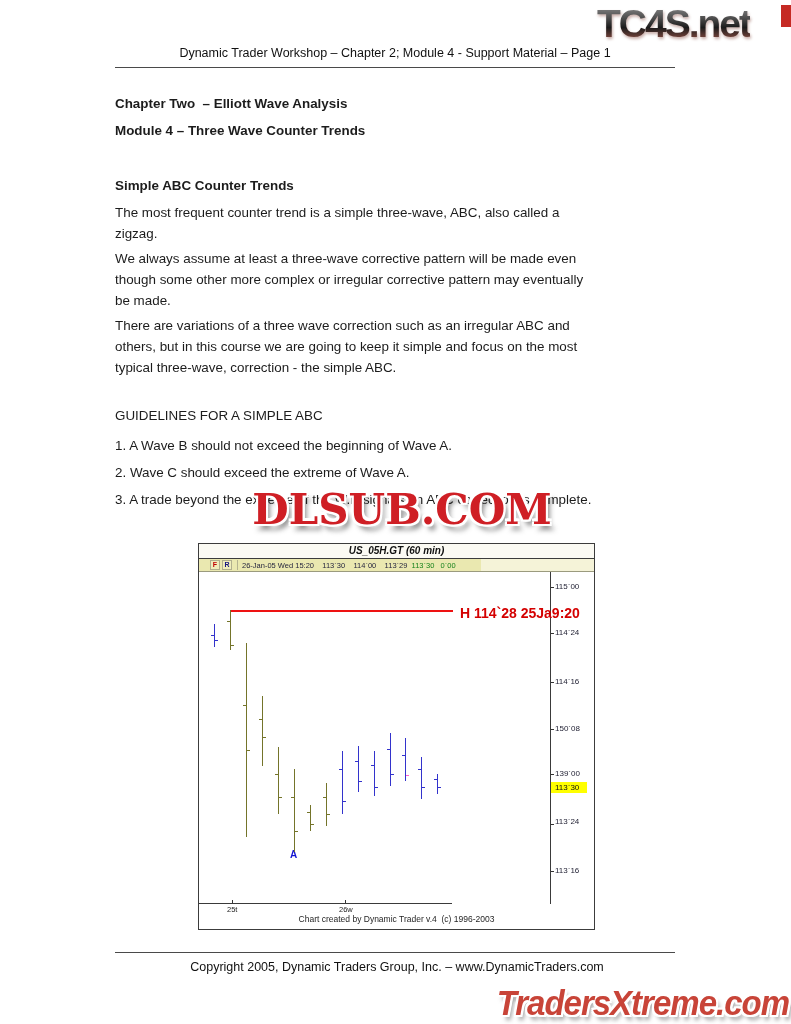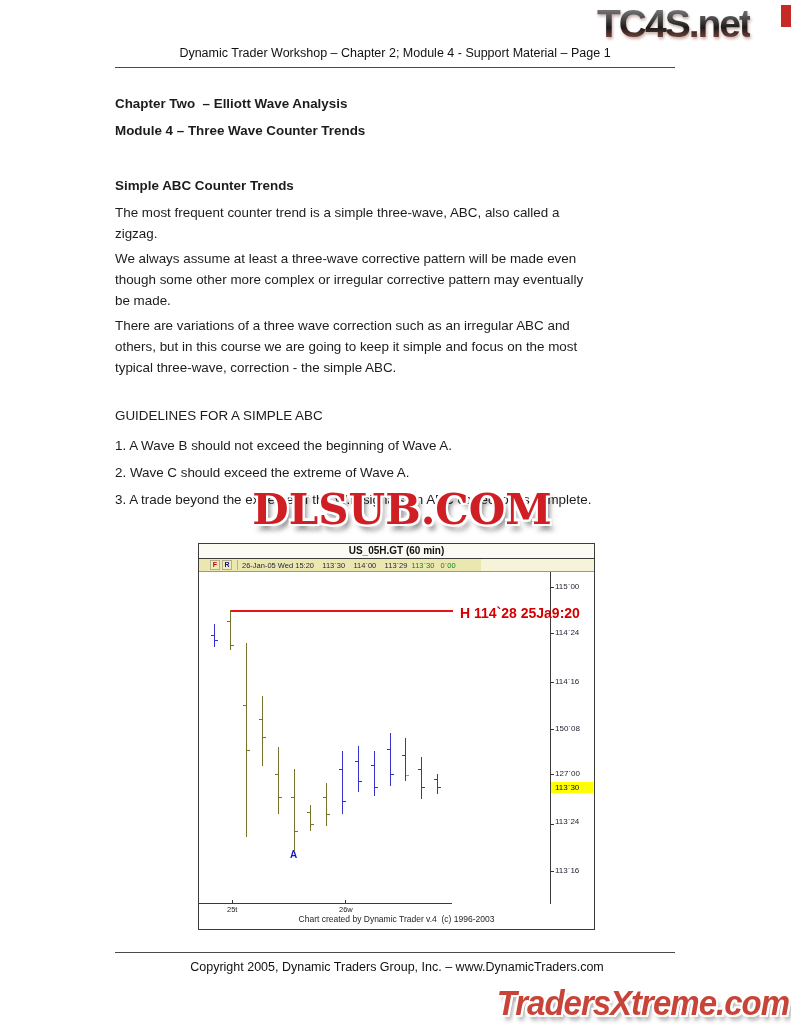--- a/index.html
+++ b/index.html
@@ -43,21 +43,21 @@
     white-space:pre;
   }
 
   
   #chart-window{
     position:absolute;left:198px;top:543px;width:395px;height:385px;
     border:1px solid #3c3c3c;background:#fff;
   }
   #chart-title{
     height:14px;line-height:14px;border-bottom:1px solid #3c3c3c;background:#fbfaf3;
-    font-size:10px;font-weight:bold;text-align:center;color:#111;white-space:pre;
+    font-size:10px;font-weight:bold;text-align:center;color:#111;white-space:pre;font-style:italic;
   }
   #chart-toolbar{
     height:12px;border-bottom:1px solid #9b9b7e;
     background:linear-gradient(90deg,#eae8b0 0,#eae8b0 282px,#f5f3d8 282px);
     display:flex;align-items:center;font-size:7.5px;white-space:pre;
   }
   .tb-btn{
     display:inline-block;width:8px;height:8px;line-height:8px;text-align:center;
     font-weight:bold;font-size:7px;border:1px solid #b1af8e;margin-left:2px;background:#efedbc;
   }
@@ -76,21 +76,21 @@
     position:absolute;left:101px;top:55px;width:220px;
     font-size:8.5px;font-weight:bold;line-height:10.5px;color:#101010;white-space:pre-wrap;
   }
   #wave-a-label{position:absolute;left:91px;top:277px;font-size:10px;font-weight:bold;color:#1414d2;}
   #chart-caption{position:absolute;left:0;top:342px;width:100%;text-align:center;font-size:8.5px;color:#1f1f1f;white-space:pre;}
 
   .bar{position:absolute;width:1px;}
   .tick{position:absolute;width:3px;height:1px;}
   .ytick{position:absolute;width:3px;height:1px;background:#333;}
   .ylabel{position:absolute;left:356px;font-size:8px;color:#1d1d30;white-space:pre;}
-  .ylabel.hl{left:352px;background:#ffff00;padding:1px 14px 1px 4px;color:#101010;}
+  .ylabel.hl{left:352px;background:#ffff00;padding:1px 8px 1px 4px;color:#101010;}
   .xtick{position:absolute;top:328px;width:1px;height:3px;background:#333;}
   .xlabel{position:absolute;top:333px;font-size:7.5px;color:#222;white-space:pre;}
 
   
   #footer-divider{position:absolute;left:115px;top:952px;width:560px;border-top:1.5px solid #4a4a4a;}
   #footer-text{position:absolute;left:117px;top:960px;width:560px;text-align:center;font-size:12.5px;color:#111;}
   #tradersxtreme-logo{
     position:absolute;right:2px;top:984px;
     font-size:33px;font-weight:bold;font-style:italic;letter-spacing:-1px;
     color:#c84438;transform:scaleY(1.08);
@@ -193,21 +193,21 @@
         <div class="tick" style="left: 239px; top: 215px; background: rgb(51, 51, 204);"></div>
         <div class="ytick" style="left: 352px; top: 15px;"></div>
         <div class="ylabel" style="top: 10px;">115`00</div>
         <div class="ytick" style="left: 352px; top: 61px;"></div>
         <div class="ylabel" style="top: 56px;">114`24</div>
         <div class="ytick" style="left: 352px; top: 110px;"></div>
         <div class="ylabel" style="top: 105px;">114`16</div>
         <div class="ytick" style="left: 352px; top: 157px;"></div>
         <div class="ylabel" style="top: 152px;">150`08</div>
         <div class="ytick" style="left: 352px; top: 202px;"></div>
-        <div class="ylabel" style="top: 197px;">127`00</div>
+        <div class="ylabel" style="top: 197px;">139`00</div>
         <div class="ylabel hl" style="top: 210px;">113`30</div>
         <div class="ytick" style="left: 352px; top: 252px;"></div>
         <div class="ylabel" style="top: 245px;">113`24</div>
         <div class="ytick" style="left: 352px; top: 299px;"></div>
         <div class="ylabel" style="top: 294px;">113`16</div>
         <div class="xtick" style="left: 33px;"></div>
         <div class="xlabel" style="left: 28px;">25t</div>
         <div class="xtick" style="left: 146px;"></div>
         <div class="xlabel" style="left: 140px;">26w</div>
       </div>

